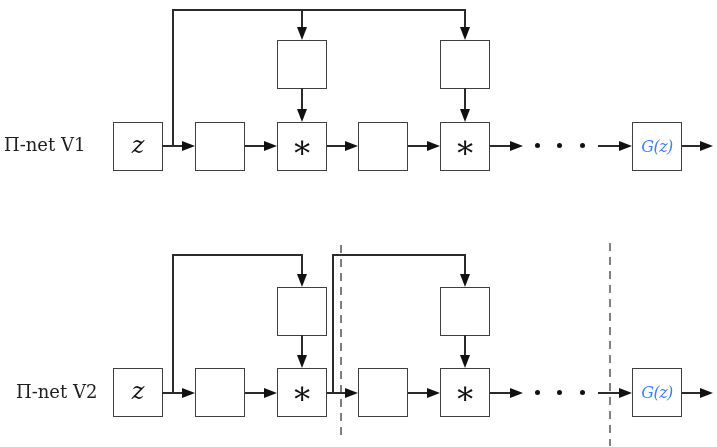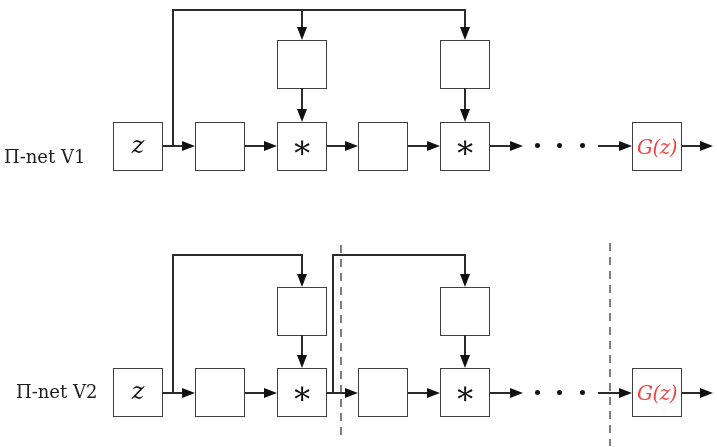--- a/index.html
+++ b/index.html
@@ -27,29 +27,29 @@
   .dot{position:absolute;width:5px;height:5px;border-radius:50%;background:#111111;}
   .vdash{
     position:absolute;width:1.6px;
     background:repeating-linear-gradient(to bottom,#7f7f7f 0 8px,transparent 8px 14px);
   }
   .dlabel{
     position:absolute;font-size:18px;color:#1f1f1f;white-space:nowrap;
   }
   .sym-z{font-style:italic;font-size:24px;color:#111;line-height:1;padding-bottom:3px;}
   .sym-star{font-size:32px;color:#111;line-height:1;}
-  .sym-g{font-style:italic;font-size:20px;color:#ef4444;line-height:1;letter-spacing:-0.5px;}
+  .sym-g{font-style:italic;font-size:16px;color:#3b82f6;line-height:1;letter-spacing:-0.5px;}
 </style>
 </head>
 <body>
 
 <div class="canvas">
 
   <section>
-    <span class="dlabel" style="left:4px;top:134px;margin-top:12px;">Π-net V1</span>
+    <span class="dlabel" style="left:4px;top:134px;">Π-net V1</span>
 
     <div class="vline" style="left:172px;top:9px;height:138px;"></div>
     <div class="hline" style="left:172px;top:9px;width:294px;"></div>
     <div class="vline" style="left:301px;top:9px;height:19px;"></div>
     <div class="ad" style="left:297px;top:27px;"></div>
     <div class="vline" style="left:464px;top:9px;height:19px;"></div>
     <div class="ad" style="left:460px;top:27px;"></div>
 
     <div class="box" style="left:277px;top:40px;"></div>
     <div class="box" style="left:440px;top:40px;"></div>

